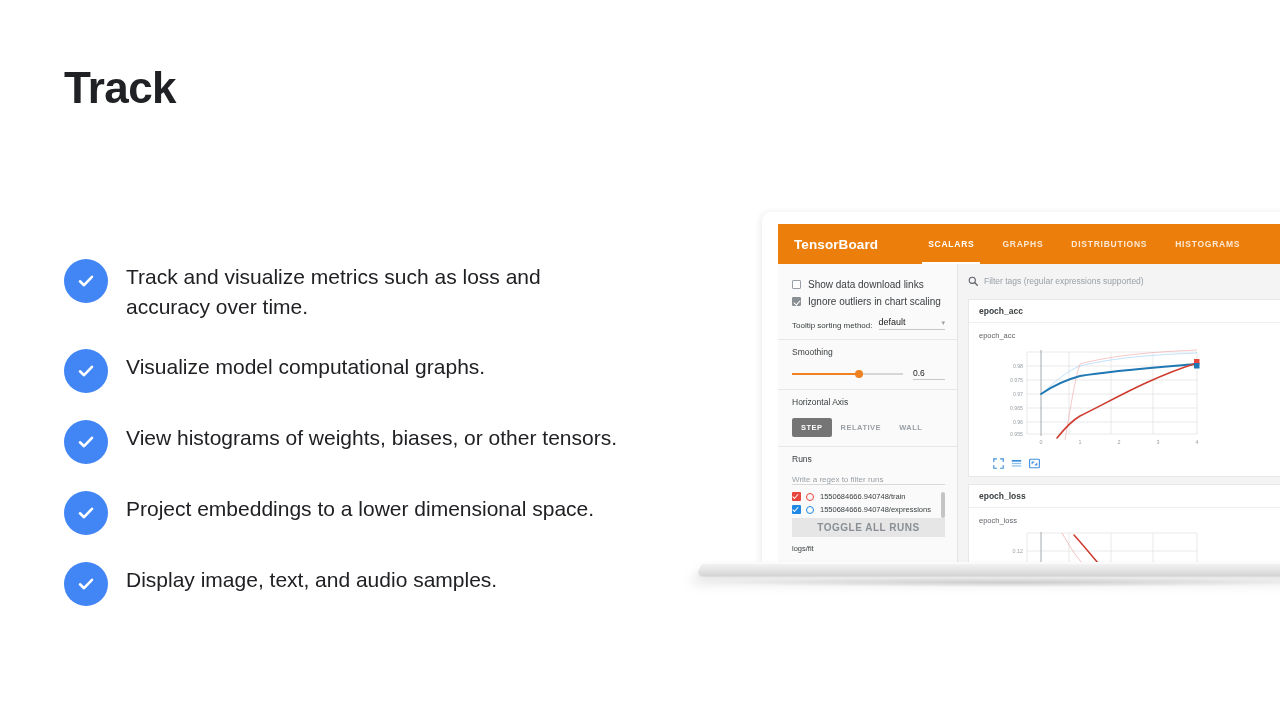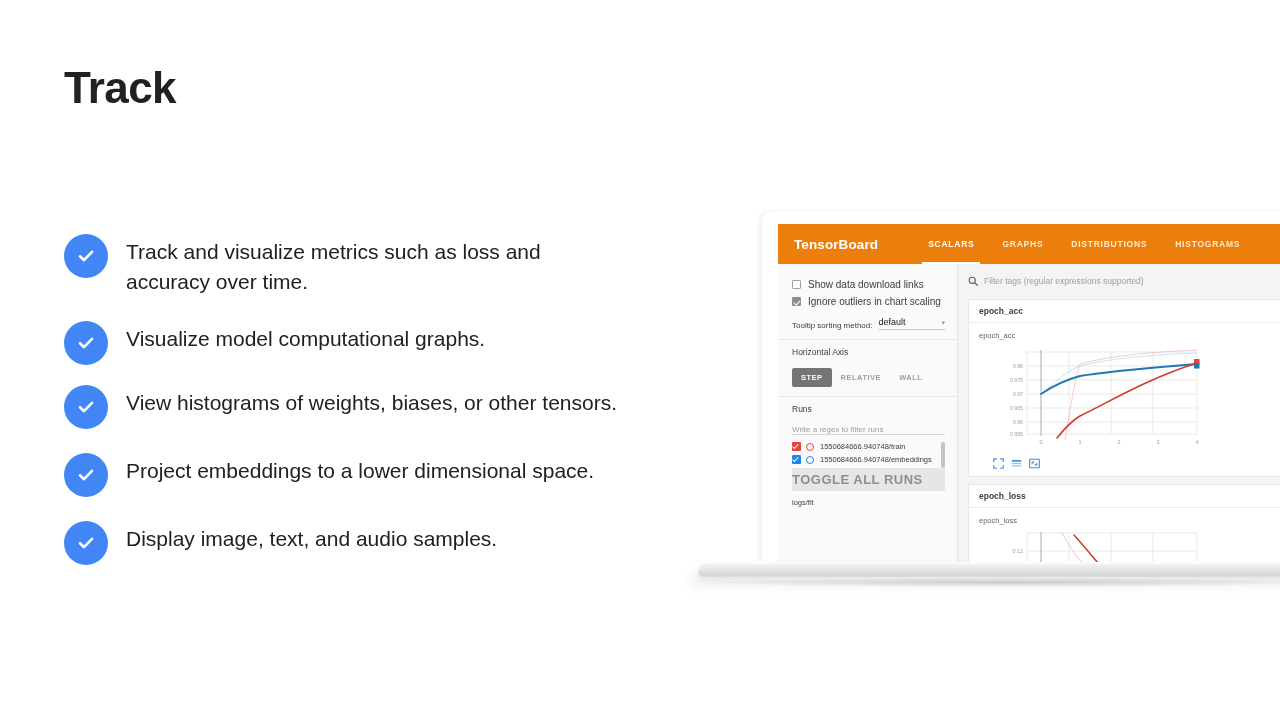--- a/index.html
+++ b/index.html
@@ -29,20 +29,21 @@
     position: absolute;
     left: 64px;
     top: 232px;
     width: 600px;
   }
 
   .bullet-item {
     display: flex;
     align-items: flex-start;
     margin-bottom: 22px;
+    margin-top: 25px;
   }
   .bullet-item.single { margin-bottom: 18px; }
 
   .check-circle {
     flex: 0 0 auto;
     width: 44px;
     height: 44px;
     border-radius: 50%;
     background: #4285f4;
     display: flex;
@@ -307,22 +308,22 @@
   .runs-scrollbar {
     position: absolute;
     right: 0; top: 0;
     width: 4px; height: 26px;
     background: #c4c4c4;
     border-radius: 2px;
   }
 
   .toggle-all {
     background: #e6e6e6;
-    text-align: left;
-    font-size: 13px;
+    text-align: center;
+    font-size: 10px;
     font-weight: 600;
     letter-spacing: 0.5px;
     color: #8a8f94;
     padding: 4px 0;
     margin-top: 3px;
   }
   .logs-fit { font-size: 7.5px; color: #3c4043; margin-top: 7px; }
 
   
   .tb-main {
@@ -452,20 +453,30 @@
             </div>
             <div class="tooltip-row">
               <div class="tooltip-label">Tooltip sorting method:</div>
               <div class="tooltip-select">
                 <span>default</span>
                 <span class="sel-caret">▾</span>
               </div>
             </div>
           </div>
 
+          <div class="side-section">
+            <div class="side-head">Smoothing</div>
+            <div class="slider-row">
+              <div class="slider-track">
+                <div class="slider-fill"></div>
+                <div class="slider-knob"></div>
+              </div>
+              <div class="slider-value">0.6</div>
+            </div>
+          </div>
 
           <div class="side-section">
             <div class="side-head">Horizontal Axis</div>
             <div class="axis-btns">
               <div class="axis-btn active">STEP</div>
               <div class="axis-btn">RELATIVE</div>
               <div class="axis-btn">WALL</div>
             </div>
           </div>
 
@@ -475,21 +486,21 @@
 
             <div class="runs-list">
               <div class="run-row">
                 <div class="run-cb" style="background:#e8453c"></div>
                 <div class="run-dot" style="border-color:#e8453c"></div>
                 <div class="run-name">1550684666.940748/train</div>
               </div>
               <div class="run-row">
                 <div class="run-cb" style="background:#1e88e5"></div>
                 <div class="run-dot" style="border-color:#1e88e5"></div>
-                <div class="run-name">1550684666.940748/embeddings</div>
+                <div class="run-name">1550684666.940748/expressions</div>
               </div>
               <div class="runs-scrollbar"></div>
             </div>
 
             <div class="toggle-all">TOGGLE ALL RUNS</div>
             <div class="logs-fit">logs/fit</div>
           </div>
 
         </div>
 

